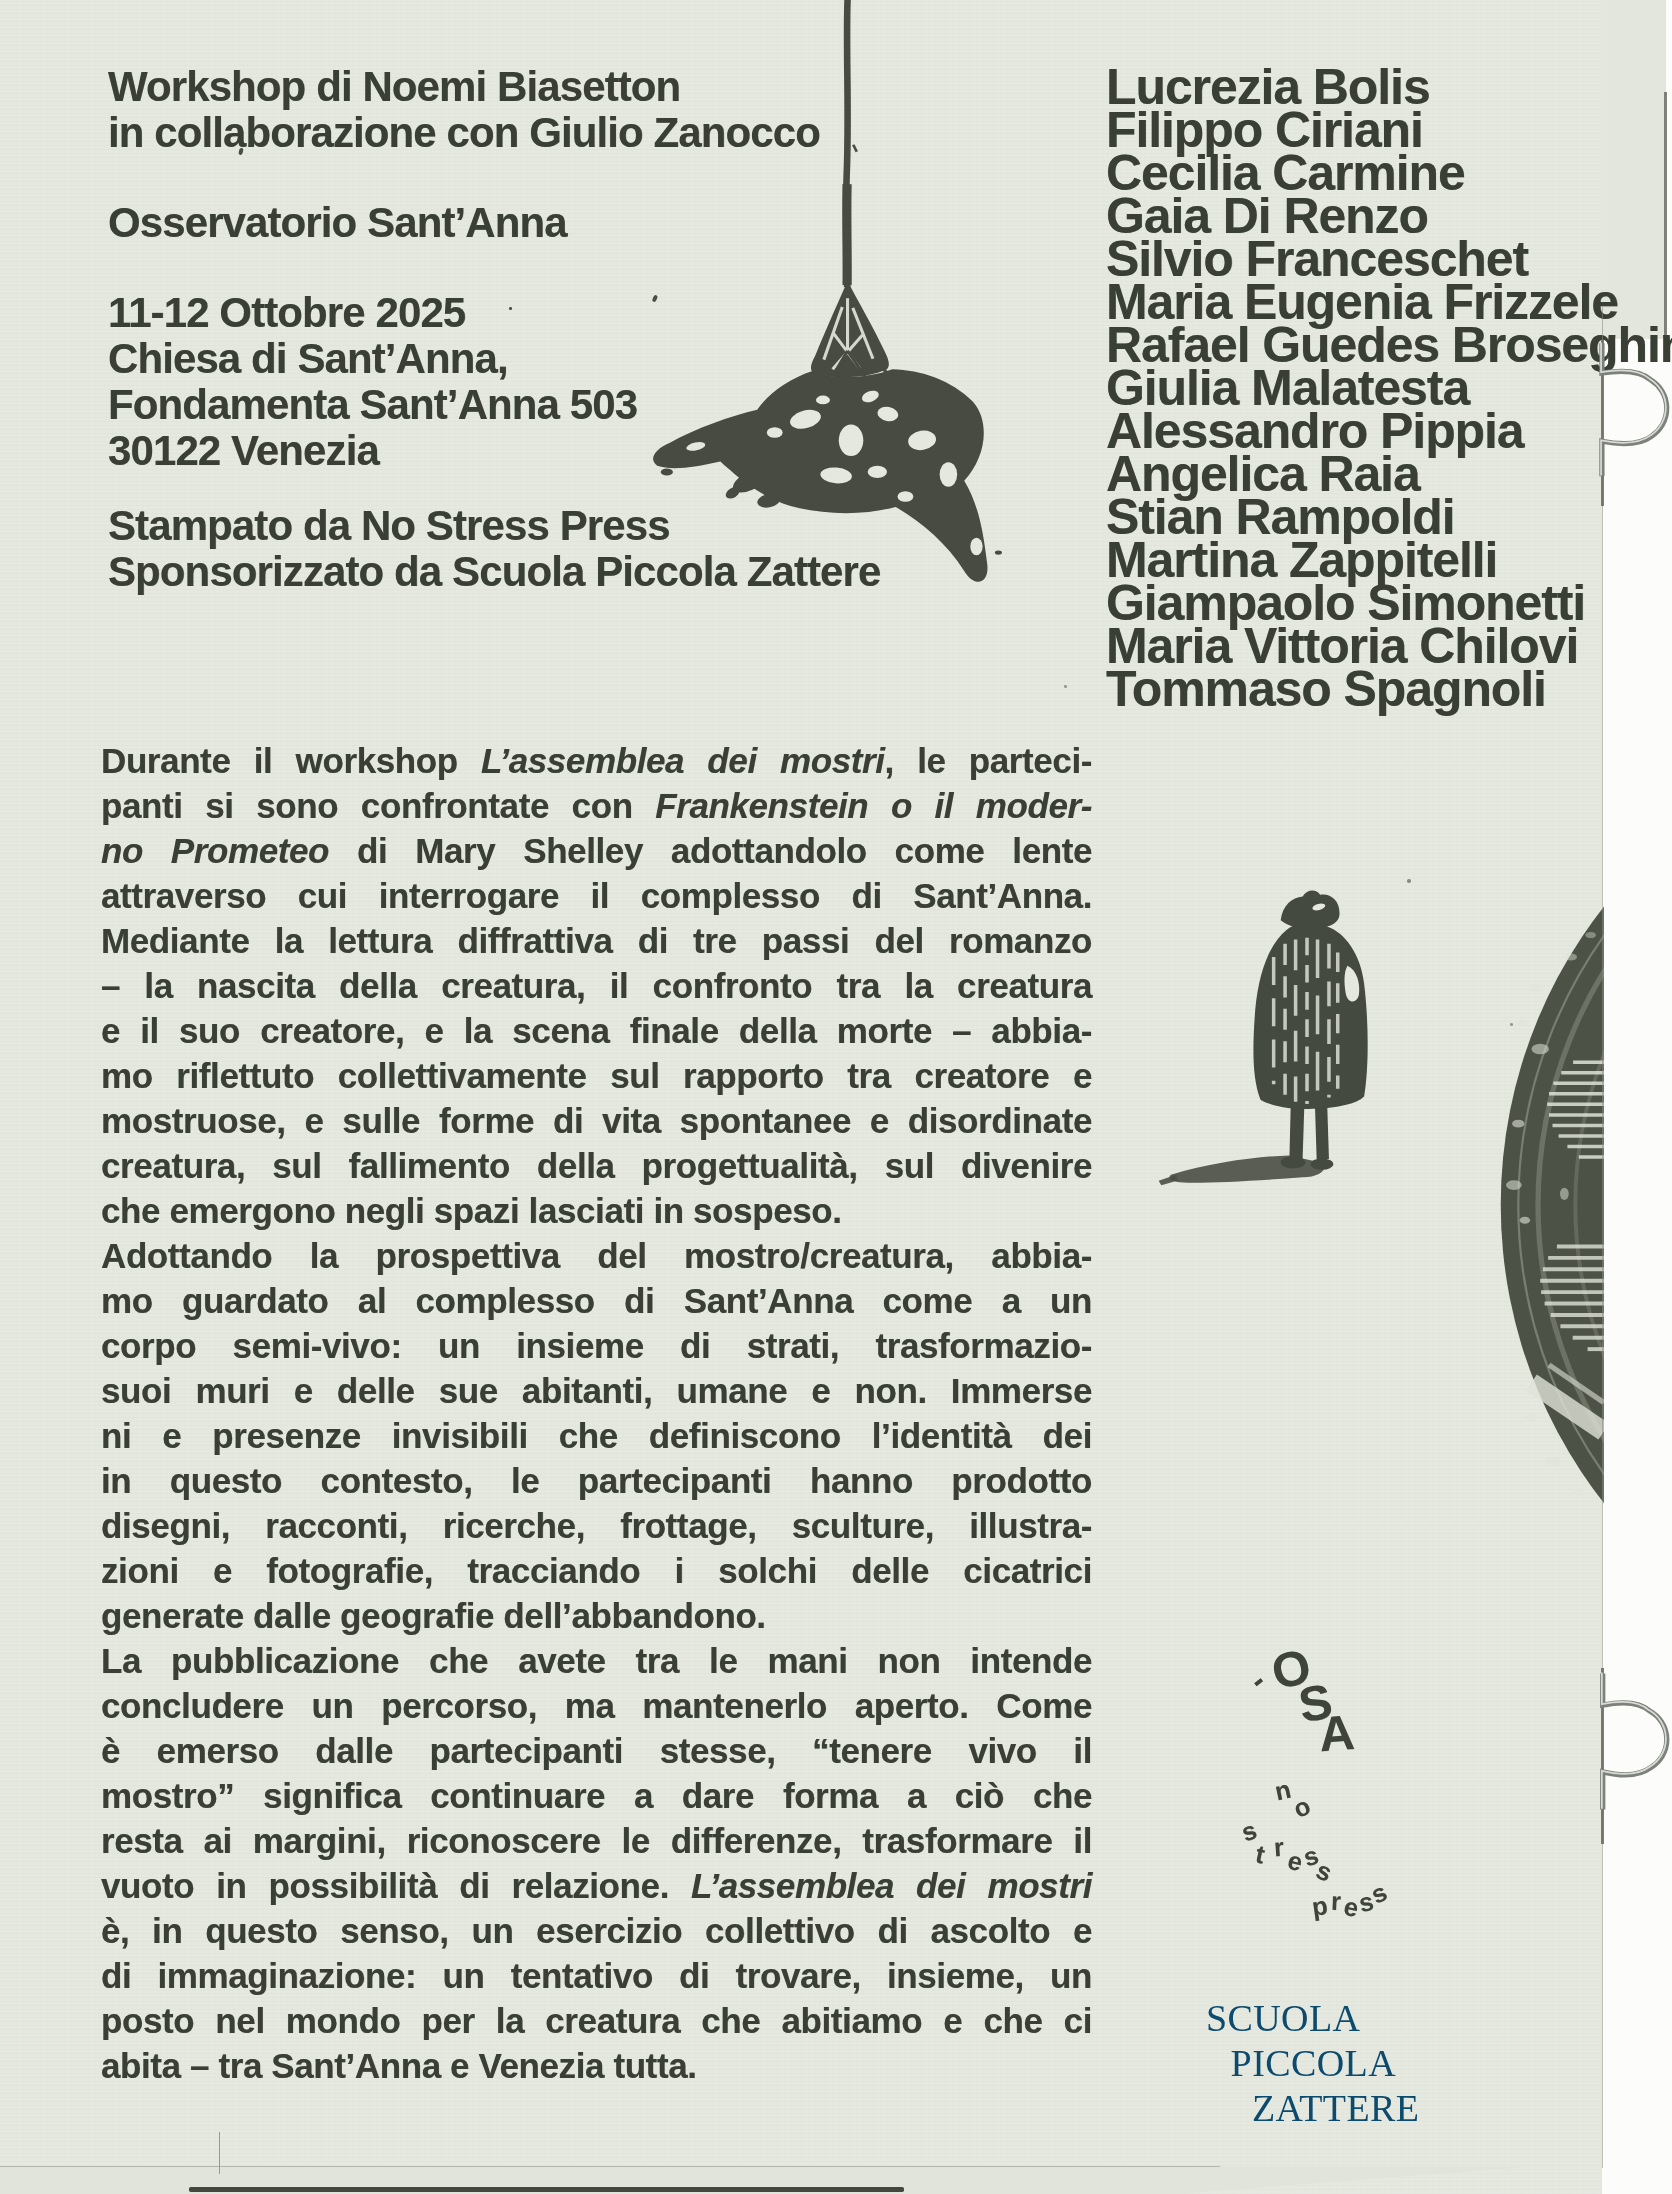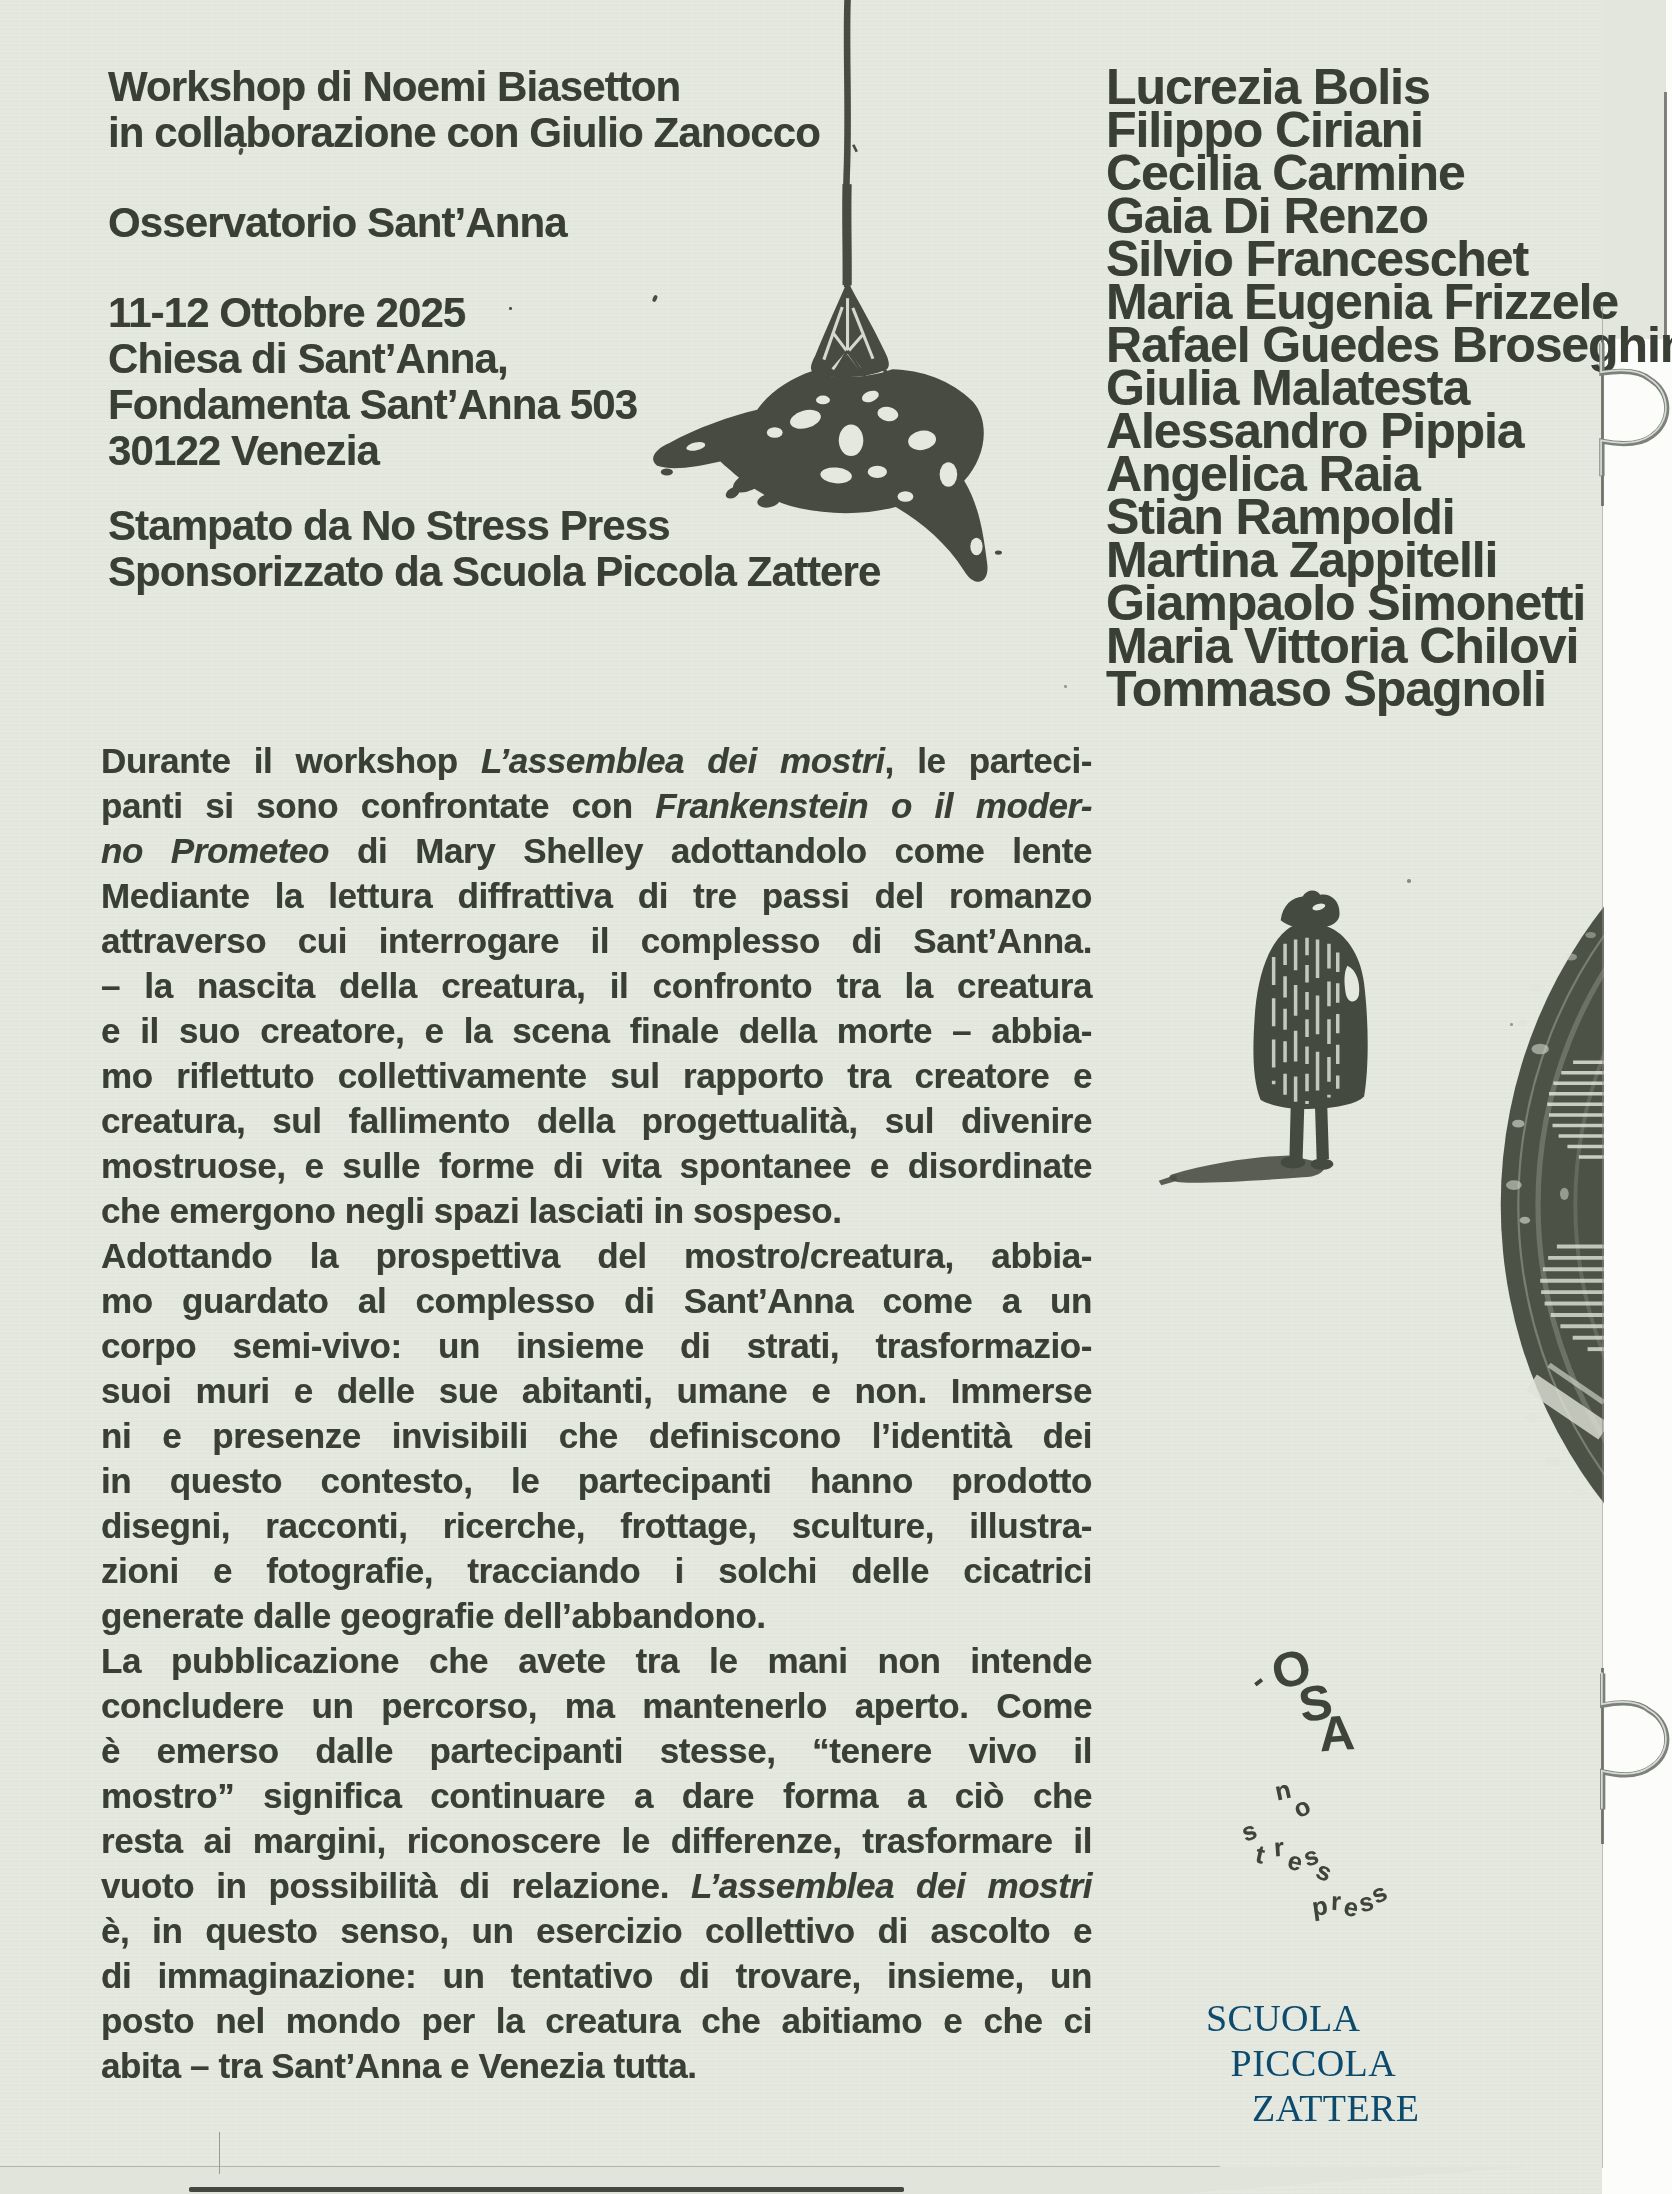--- a/index.html
+++ b/index.html
@@ -130,27 +130,27 @@
       <div class="nline">Martina Zappitelli</div>
       <div class="nline">Giampaolo Simonetti</div>
       <div class="nline">Maria Vittoria Chilovi</div>
       <div class="nline">Tommaso Spagnoli</div>
     </div>
 
   <div class="bodytext ink">
       <div class="bline"><span>Durante il workshop </span><em>L’assemblea dei mostri</em><span>, le parteci-</span></div>
       <div class="bline"><span>panti si sono confrontate con </span><em>Frankenstein o il moder-</em></div>
       <div class="bline"><em>no Prometeo</em><span> di Mary Shelley adottandolo come lente</span></div>
+      <div class="bline"><span>attraverso cui interrogare il complesso di Sant’Anna.</span></div>
       <div class="bline"><span>Mediante la lettura diffrattiva di tre passi del romanzo</span></div>
-      <div class="bline"><span>attraverso cui interrogare il complesso di Sant’Anna.</span></div>
       <div class="bline"><span>– la nascita della creatura, il confronto tra la creatura</span></div>
       <div class="bline"><span>e il suo creatore, e la scena finale della morte – abbia-</span></div>
       <div class="bline"><span>mo riflettuto collettivamente sul rapporto tra creatore e</span></div>
+      <div class="bline"><span>mostruose, e sulle forme di vita spontanee e disordinate</span></div>
       <div class="bline"><span>creatura, sul fallimento della progettualità, sul divenire</span></div>
-      <div class="bline"><span>mostruose, e sulle forme di vita spontanee e disordinate</span></div>
       <div class="bline no-just"><span>che emergono negli spazi lasciati in sospeso.</span></div>
       <div class="bline"><span>Adottando la prospettiva del mostro/creatura, abbia-</span></div>
       <div class="bline"><span>mo guardato al complesso di Sant’Anna come a un</span></div>
       <div class="bline"><span>corpo semi-vivo: un insieme di strati, trasformazio-</span></div>
       <div class="bline"><span>suoi muri e delle sue abitanti, umane e non. Immerse</span></div>
       <div class="bline"><span>ni e presenze invisibili che definiscono l’identità dei</span></div>
       <div class="bline"><span>in questo contesto, le partecipanti hanno prodotto</span></div>
       <div class="bline"><span>disegni, racconti, ricerche, frottage, sculture, illustra-</span></div>
       <div class="bline"><span>zioni e fotografie, tracciando i solchi delle cicatrici</span></div>
       <div class="bline no-just"><span>generate dalle geografie dell’abbandono.</span></div>

